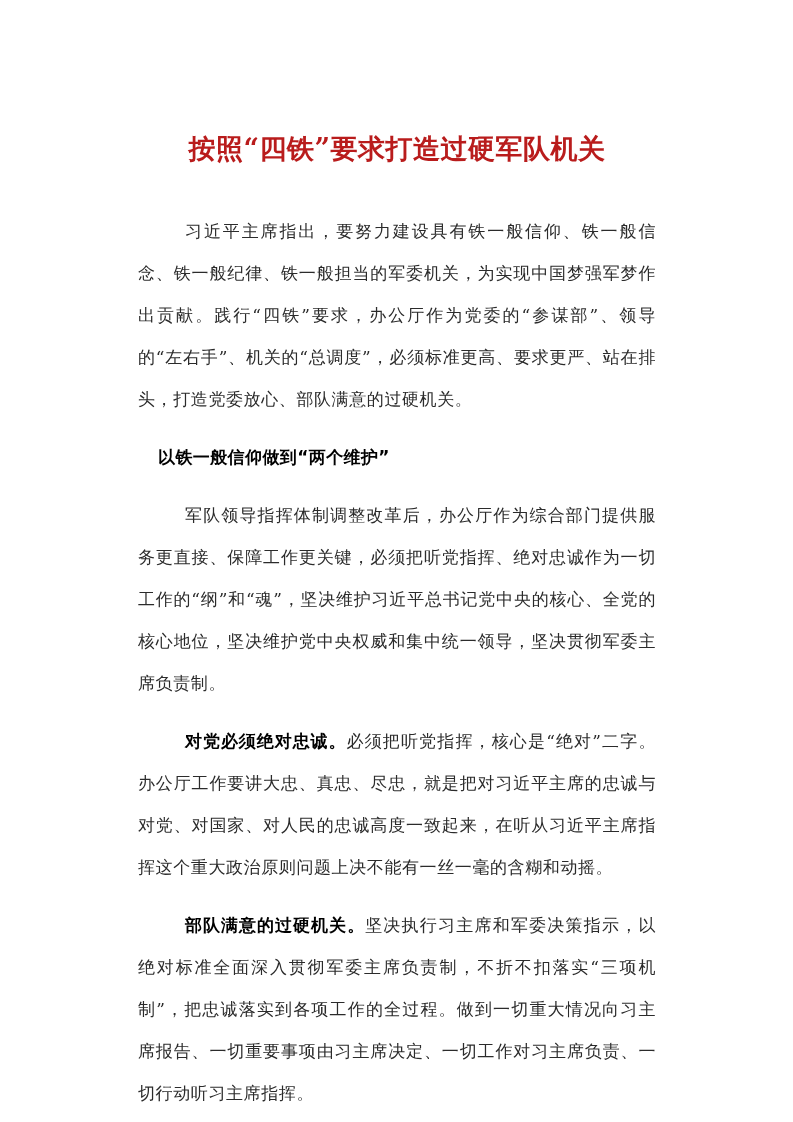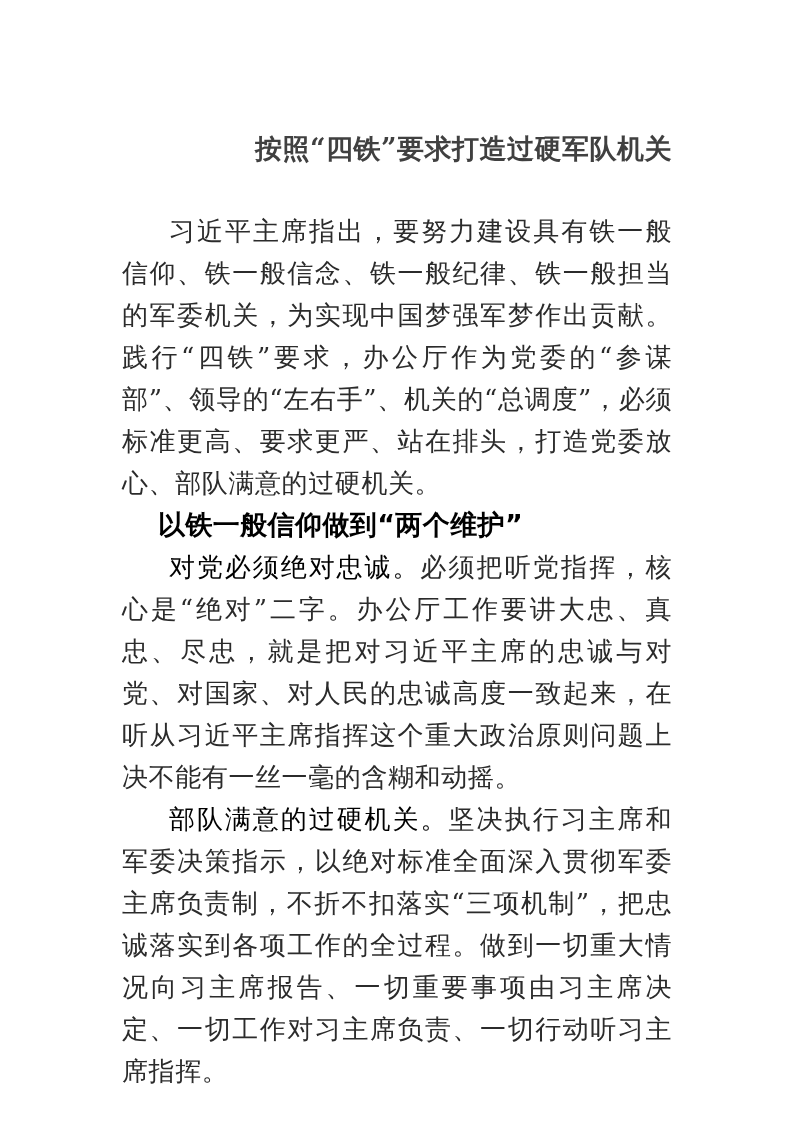--- a/index.html
+++ b/index.html
@@ -28,65 +28,65 @@
     position: absolute;
     left: 122px;
     top: 0;
     width: 550px;
   }
 
   
   .doc-title {
     margin: 0;
     padding: 0;
-    text-align: right;
+    text-align: center;
     font-family: "DejaVu Serif", "Liberation Serif", serif;
     font-weight: 700;
     font-size: 27px;
     line-height: 34px;
     letter-spacing: 0.5px;
     padding-top: 132px;
-    color: #404040;
+    color: #b91c1c;
     white-space: nowrap;
   }
 
   
   .body-block {
     margin-top: 44px;
   }
 
   p.para {
-    margin: 0;
+    margin: 16px;
     padding: 0;
     font-family: "DejaVu Serif", "Liberation Serif", serif;
-    font-size: 26px;
+    font-size: 17px;
     line-height: 42px;
     text-align: justify;
     text-justify: inter-ideograph;
     text-indent: 47px;
     color: #2b2b2b;
     letter-spacing: 0.6px;
   }
 
   
   p.section-heading {
     margin: 0;
     padding: 0;
     font-family: "DejaVu Sans", "Liberation Sans", sans-serif;
     font-weight: 700;
-    font-size: 27px;
+    font-size: 17px;
     line-height: 42px;
     text-indent: 36px;
     color: #000000;
     letter-spacing: 0.4px;
   }
 
   
   .lead {
-    font-weight: 400;
+    font-weight: 700;
     color: #000000;
     letter-spacing: 0.4px;
   }
 
   .para-last {
     text-align: left;
   }
 </style>
 </head>
 <body>
@@ -95,20 +95,21 @@
   <div class="content">
 
     <h1 class="doc-title">按照“四铁”要求打造过硬军队机关</h1>
 
     <div class="body-block">
 
       <p class="para">习近平主席指出，要努力建设具有铁一般信仰、铁一般信念、铁一般纪律、铁一般担当的军委机关，为实现中国梦强军梦作出贡献。践行“四铁”要求，办公厅作为党委的“参谋部”、领导的“左右手”、机关的“总调度”，必须标准更高、要求更严、站在排头，打造党委放心、部队满意的过硬机关。</p>
 
       <p class="section-heading">以铁一般信仰做到“两个维护”</p>
 
+      <p class="para">军队领导指挥体制调整改革后，办公厅作为综合部门提供服务更直接、保障工作更关键，必须把听党指挥、绝对忠诚作为一切工作的“纲”和“魂”，坚决维护习近平总书记党中央的核心、全党的核心地位，坚决维护党中央权威和集中统一领导，坚决贯彻军委主席负责制。</p>
 
       <p class="para"><span class="lead">对党必须绝对忠诚。</span><span>必须把听党指挥，核心是“绝对”二字。办公厅工作要讲大忠、真忠、尽忠，就是把对习近平主席的忠诚与对党、对国家、对人民的忠诚高度一致起来，在听从习近平主席指挥这个重大政治原则问题上决不能有一丝一毫的含糊和动摇。</span></p>
 
       <p class="para para-last"><span class="lead">部队满意的过硬机关。</span><span>坚决执行习主席和军委决策指示，以绝对标准全面深入贯彻军委主席负责制，不折不扣落实“三项机制”，把忠诚落实到各项工作的全过程。做到一切重大情况向习主席报告、一切重要事项由习主席决定、一切工作对习主席负责、一切行动听习主席指挥。</span></p>
 
     </div>
   </div>
 </div>
 
 </body></html>

